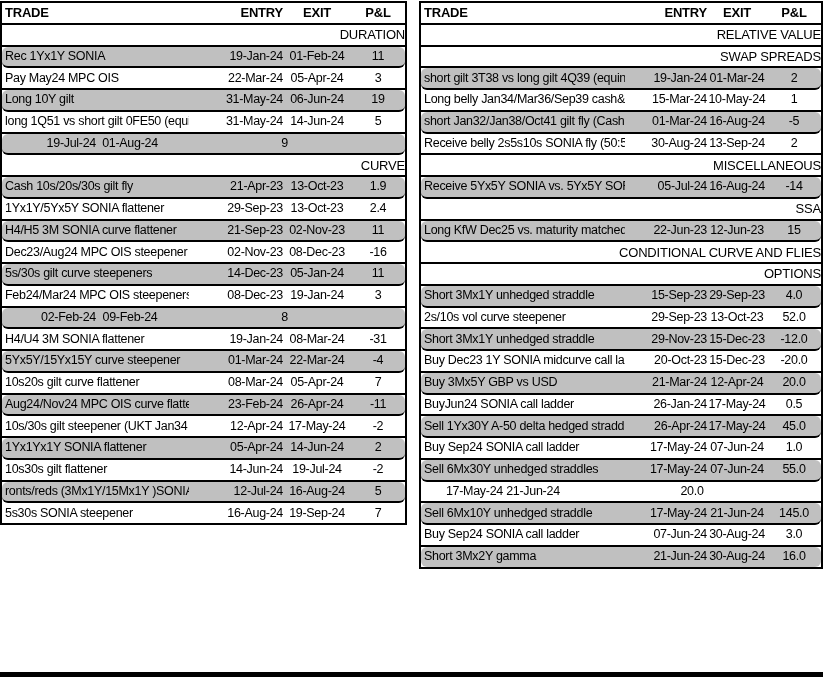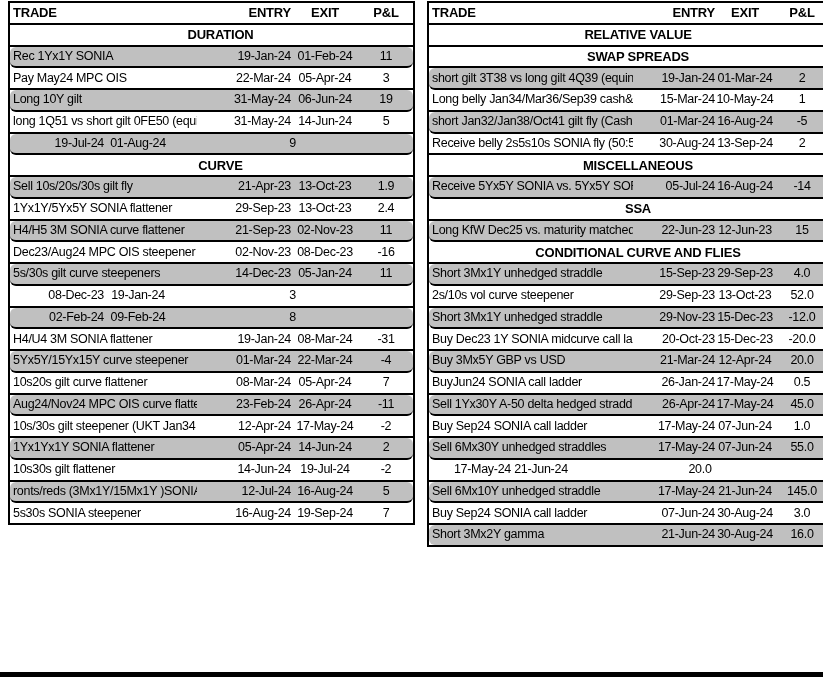--- a/index.html
+++ b/index.html
@@ -10,21 +10,20 @@
     overflow:hidden;
     font-family:"Liberation Sans", sans-serif;
     color:#000;
   }
   .trades-table{
     position:absolute;
     top:1px;
     border:2px solid #000;
     background:#fff;
     box-sizing:content-box;
-    margin-left:8px;
   }
   #left-table{left:0;width:403px;}
   #right-table{left:419px;width:400px;}
   .row{
     display:flex;
     align-items:center;
     height:19.75px;
     border-bottom:2px solid #000;
     overflow:hidden;
     background:#fff;
@@ -50,24 +49,24 @@
   #right-table .c-exit{width:60px;}
   .c-pnl{flex:1 1 auto;text-align:center;}
   .header-row .cell{
     font-weight:bold;
     font-size:13px;
     letter-spacing:-0.2px;
   }
   .section-row .c-section{
     width:100%;
     padding-left:18px;
-    font-weight:bold;
+    font-weight:normal;
     font-size:13px;
     letter-spacing:-0.2px;
-    text-align:center;
+    text-align:right;
   }
   #bottom-bar{
     position:absolute;
     left:0;right:0;bottom:0;
     height:5px;
     background:#000;
   }
 </style>
 </head>
 <body>
@@ -109,21 +108,21 @@
       </div>
       <div class="row shaded">
         <div class="cell c-entry">19-Jul-24</div>
         <div class="cell c-exit">01-Aug-24</div>
         <div class="cell c-pnl">9</div>
       </div>
       <div class="row section-row">
         <div class="cell c-section">CURVE</div>
       </div>
       <div class="row shaded">
-        <div class="cell c-trade">Sell 10s/20s/30s gilt fly</div>
+        <div class="cell c-trade">Cash 10s/20s/30s gilt fly</div>
         <div class="cell c-entry">21-Apr-23</div>
         <div class="cell c-exit">13-Oct-23</div>
         <div class="cell c-pnl">1.9</div>
       </div>
       <div class="row">
         <div class="cell c-trade">1Yx1Y/5Yx5Y SONIA flattener</div>
         <div class="cell c-entry">29-Sep-23</div>
         <div class="cell c-exit">13-Oct-23</div>
         <div class="cell c-pnl">2.4</div>
       </div>
@@ -139,20 +138,21 @@
         <div class="cell c-exit">08-Dec-23</div>
         <div class="cell c-pnl">-16</div>
       </div>
       <div class="row shaded">
         <div class="cell c-trade">5s/30s gilt curve steepeners</div>
         <div class="cell c-entry">14-Dec-23</div>
         <div class="cell c-exit">05-Jan-24</div>
         <div class="cell c-pnl">11</div>
       </div>
       <div class="row">
+        <div class="cell c-trade">Feb24/Mar24 MPC OIS steepeners</div>
         <div class="cell c-entry">08-Dec-23</div>
         <div class="cell c-exit">19-Jan-24</div>
         <div class="cell c-pnl">3</div>
       </div>
       <div class="row shaded">
         <div class="cell c-entry">02-Feb-24</div>
         <div class="cell c-exit">09-Feb-24</div>
         <div class="cell c-pnl">8</div>
       </div>
       <div class="row">
@@ -261,20 +261,23 @@
       </div>
       <div class="row shaded">
         <div class="cell c-trade">Long KfW Dec25 vs. maturity matched g</div>
         <div class="cell c-entry">22-Jun-23</div>
         <div class="cell c-exit">12-Jun-23</div>
         <div class="cell c-pnl">15</div>
       </div>
       <div class="row section-row">
         <div class="cell c-section">CONDITIONAL CURVE AND FLIES</div>
       </div>
+      <div class="row section-row">
+        <div class="cell c-section">OPTIONS</div>
+      </div>
       <div class="row shaded">
         <div class="cell c-trade">Short 3Mx1Y unhedged straddle</div>
         <div class="cell c-entry">15-Sep-23</div>
         <div class="cell c-exit">29-Sep-23</div>
         <div class="cell c-pnl">4.0</div>
       </div>
       <div class="row">
         <div class="cell c-trade">2s/10s vol curve steepener</div>
         <div class="cell c-entry">29-Sep-23</div>
         <div class="cell c-exit">13-Oct-23</div>

